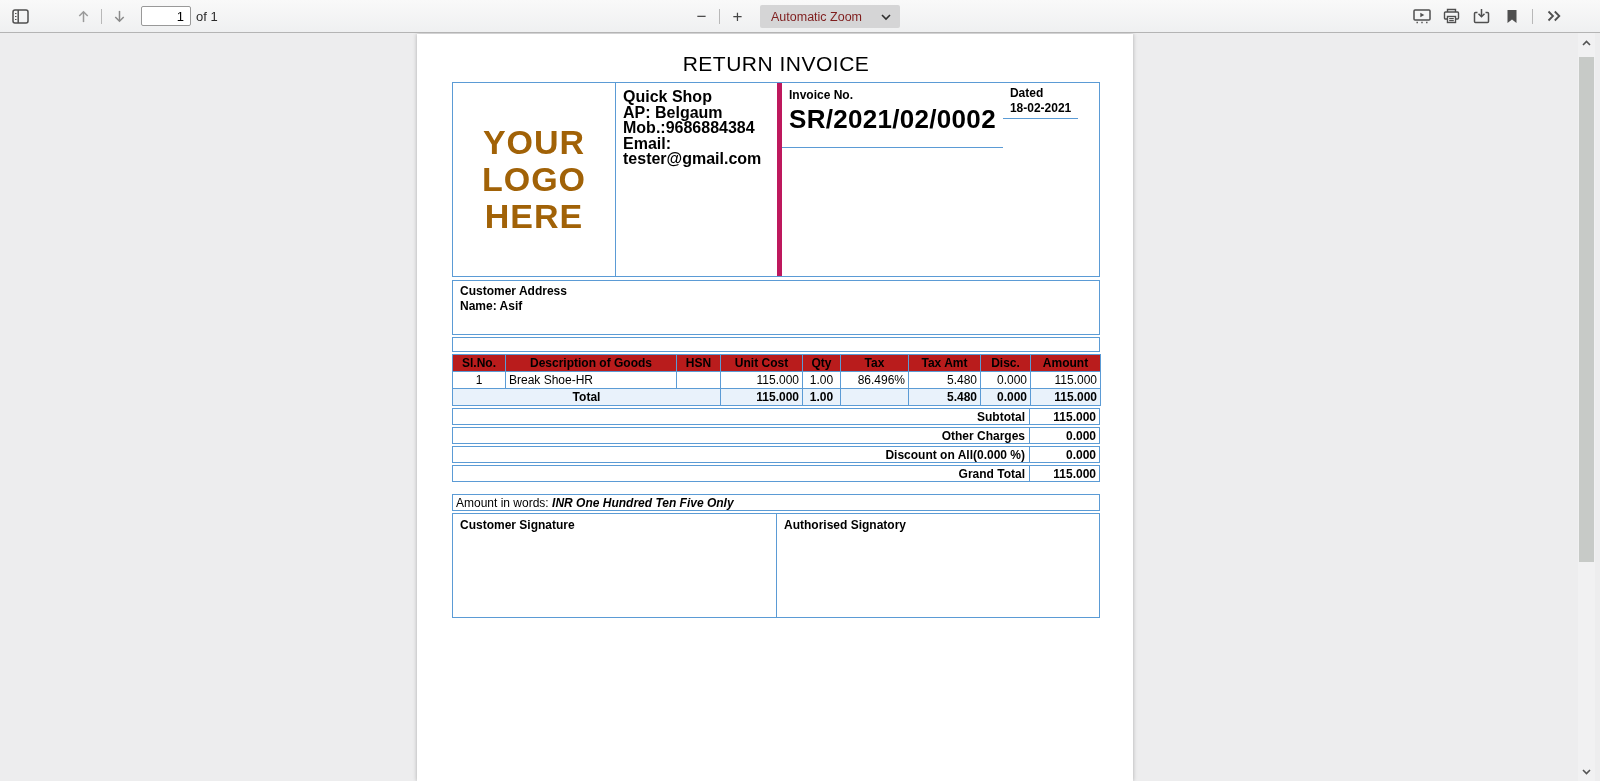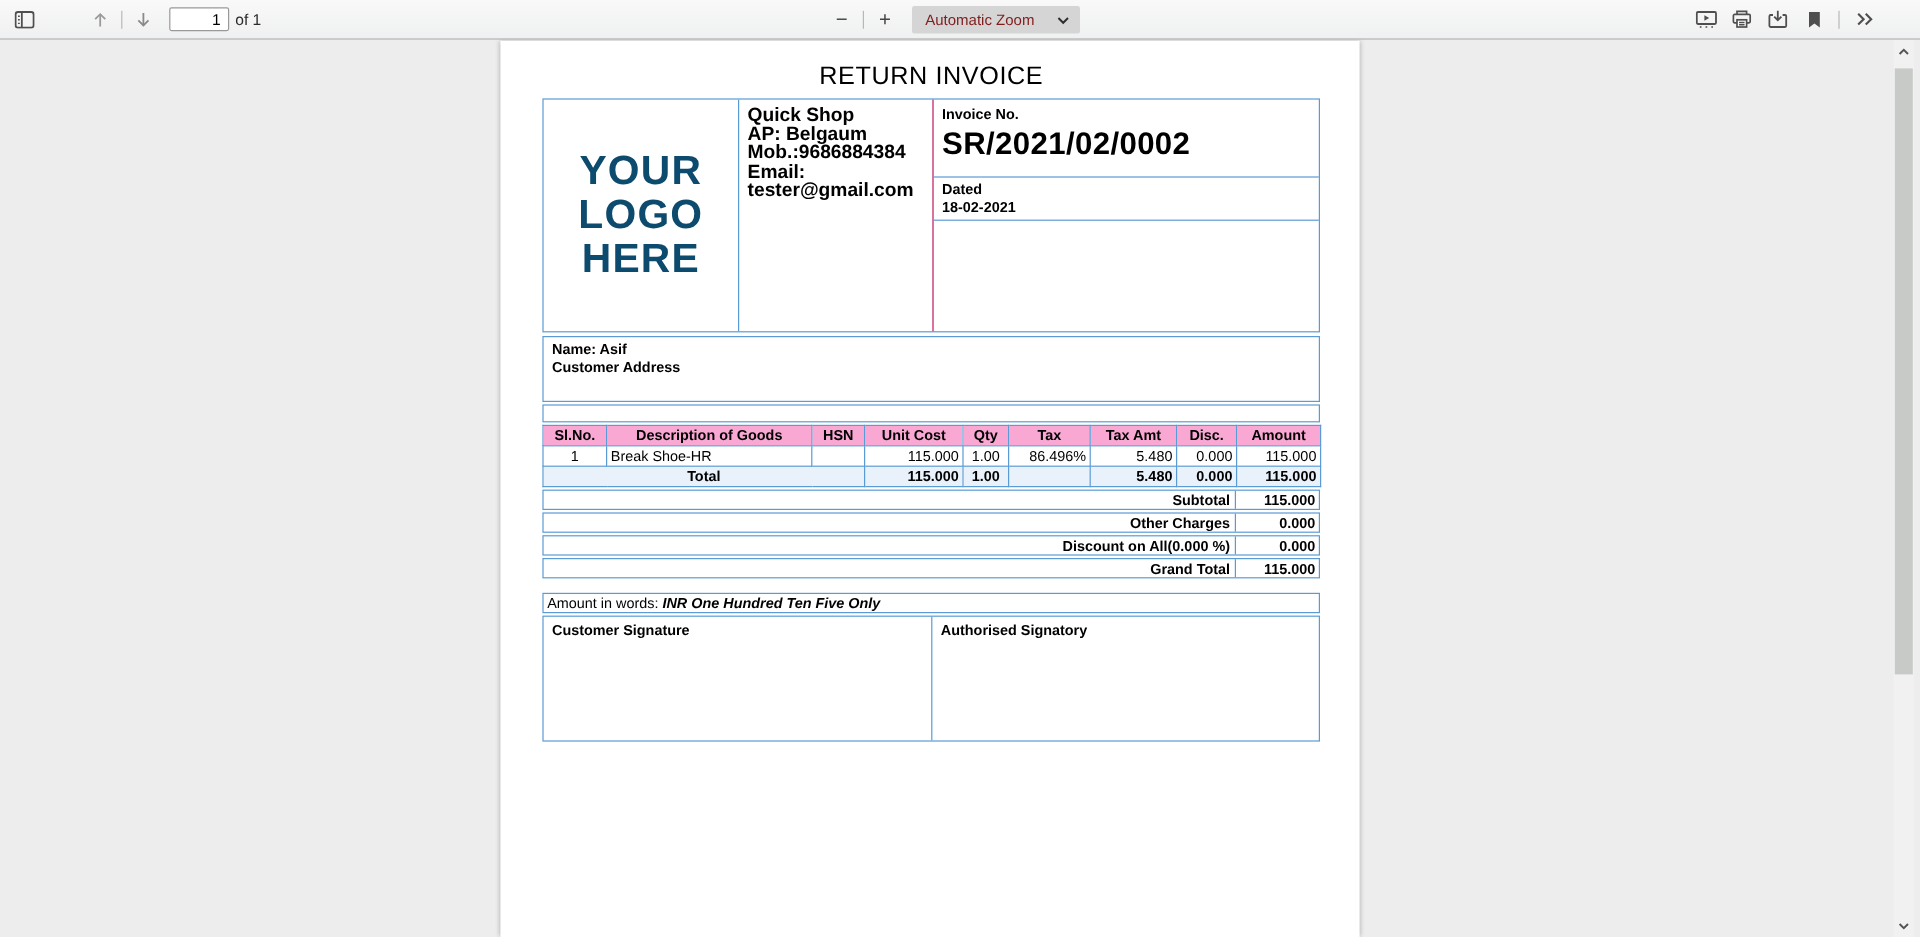--- a/index.html
+++ b/index.html
@@ -53,38 +53,38 @@
     position: absolute; left: 417px; top: 1px; width: 716px; height: 747px;
     background: #fff; box-shadow: 0 0 4px rgba(0,0,0,0.28);
   }
   .invoice { position: absolute; left: 35px; top: 14px; width: 648px; color: #000; }
   .inv-title { text-align: center; font-size: 21px; line-height: 32px; letter-spacing: 0.5px; margin-bottom: 2px; }
 
   .box { border: 1px solid #5b9bd5; }
   .header-box { display: flex; height: 195px; }
   .logo-cell {
     width: 162px; display: flex; flex-direction: column; justify-content: center; align-items: center;
-    font-weight: bold; font-size: 34px; line-height: 37px; color: #0c4a6e; letter-spacing: 1px;
+    font-weight: bold; font-size: 34px; line-height: 37px; color: #a16207; letter-spacing: 1px;
   }
   .shop-cell { width: 162px; border-left: 1px solid #5b9bd5; padding: 6px 7px; font-size: 16px; font-weight: bold; line-height: 15.5px; }
-  .meta-cell { flex: 1; border-left: 1px solid #be185d; font-size: 12px; display: flex; flex-direction: column; }
+  .meta-cell { flex: 1; border-left: 5px solid #be185d; font-size: 12px; display: flex; }
   .meta-sec1 { height: 65px; border-bottom: 1px solid #5b9bd5; padding: 5px 7px 0; font-weight: bold; }
   .inv-no { font-size: 26px; line-height: 30px; margin-top: 2px; letter-spacing: 0.3px; }
   .meta-sec2 { height: 36px; border-bottom: 1px solid #5b9bd5; padding: 3px 7px 0; font-weight: bold; line-height: 15px; }
   .meta-sec3 { padding: 4px 7px; font-weight: bold; flex: 1; }
 
   .customer-box { margin-top: 3px; height: 55px; padding: 3px 7px; font-size: 12px; font-weight: bold; line-height: 15px; }
   .strip-box { margin-top: 2px; height: 15px; }
 
   table.items { border-collapse: collapse; table-layout: fixed; width: 648px; margin-top: 2px; font-size: 12px; }
   table.items th, table.items td {
     border: 1px solid #5b9bd5; height: 17px; padding: 0 3px;
     overflow: hidden; white-space: nowrap;
   }
-  table.items th { background: #f9a8d4; font-weight: bold; }
+  table.items th { background: #b91c1c; font-weight: bold; }
   table.items tr.total td { background: #e9f2fb; font-weight: bold; }
   .c { text-align: center; } .r { text-align: right; } .l { text-align: left; }
 
   .summary-row { display: flex; margin-top: 2px; border: 1px solid #5b9bd5; height: 17px; font-size: 12px; font-weight: bold; }
   .summary-label { flex: 1; text-align: right; padding: 1px 4px 0 0; }
   .summary-value { width: 70px; border-left: 1px solid #5b9bd5; text-align: right; padding: 1px 3px 0 0; }
 
   .words-row { margin-top: 12px; border: 1px solid #5b9bd5; height: 17px; font-size: 12px; padding: 1px 3px 0; }
   .words-value { font-weight: bold; font-style: italic; }
 
@@ -224,22 +224,22 @@
             <div class="inv-no">SR/2021/02/0002</div>
           </div>
           <div class="meta-sec2">
             <div>Dated</div>
             <div>18-02-2021</div>
           </div>
         </div>
       </div>
 
       <div class="box customer-box">
+        <div>Customer Address</div>
         <div>Name: Asif</div>
-        <div>Customer Address</div>
       </div>
 
       <div class="box strip-box"></div>
 
       <table class="items">
         <colgroup>
           <col style="width:53px">
             <col style="width:171px">
             <col style="width:44px">
           <col style="width:82px">

